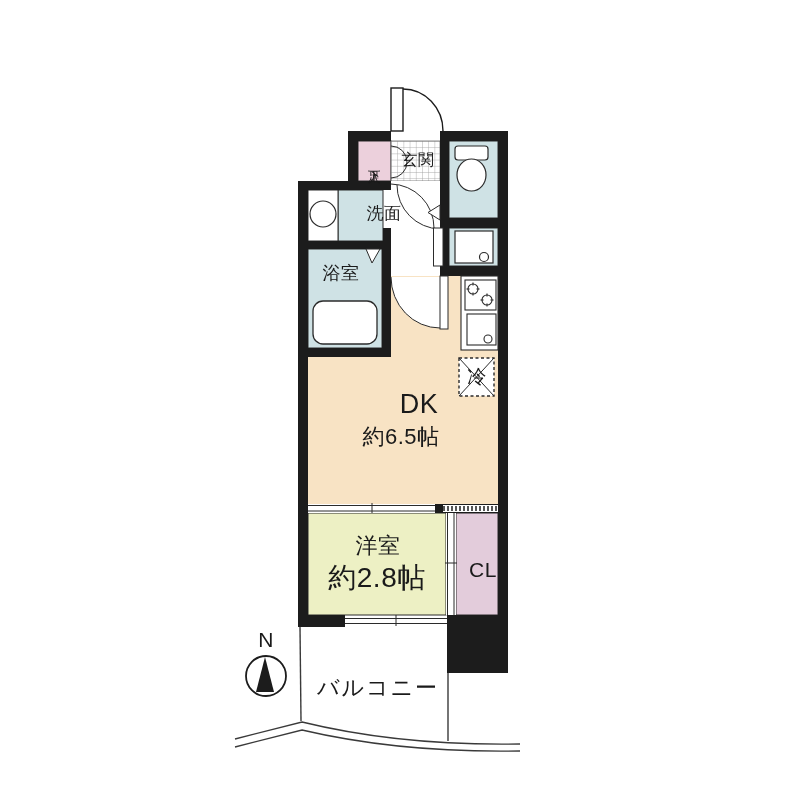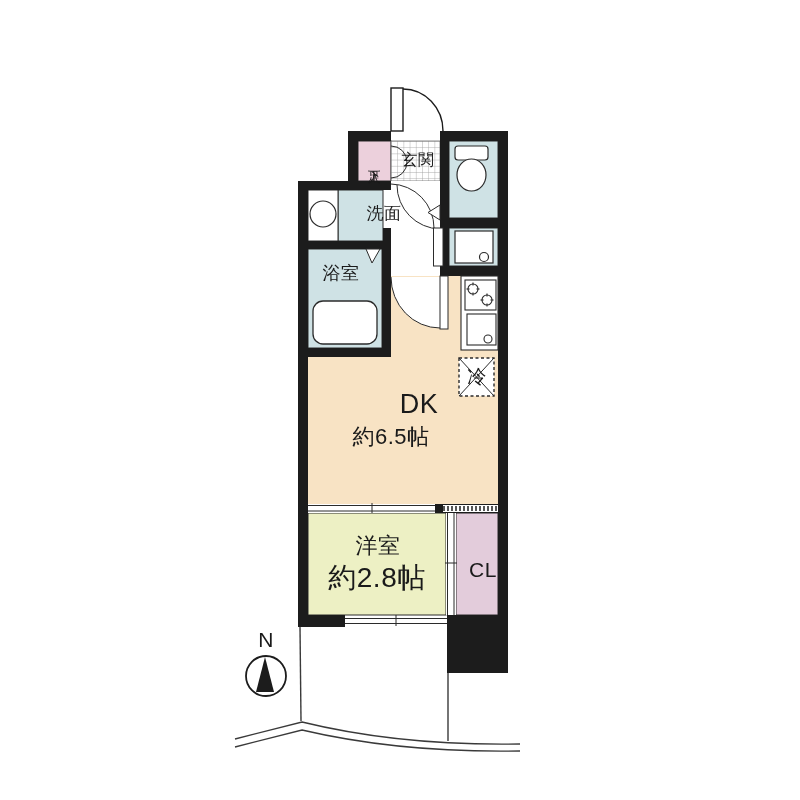--- a/index.html
+++ b/index.html
@@ -181,20 +181,21 @@
       <circle cx="266" cy="676" r="20" fill="none" stroke="#1c1c1c" stroke-width="1.8"></circle>
       <path d="M265,657 L256,692 L274,692 Z" fill="#1c1c1c"></path>
     </g>
   </svg>
 
   <div class="lbl lbl-vert" style="left:374px;top:161px;font-size:12.5px;">下足入</div>
   <div class="lbl" style="left:418px;top:160px;font-size:16px;">玄関</div>
   <div class="lbl" style="left:360px;top:214px;font-size:17px;margin-left:24px;">洗面</div>
   <div class="lbl" style="left:341px;top:273px;font-size:18px;">浴室</div>
   <div class="lbl" style="left:419px;top:404px;font-size:27px;">DK</div>
-  <div class="lbl" style="left:391px;top:437px;font-size:22px;">約6.5帖</div>
+  <div class="lbl" style="left:401px;top:437px;font-size:22px;">約6.5帖</div>
   <div class="lbl" style="left:378px;top:546px;font-size:22px;">洋室</div>
   <div class="lbl" style="left:377px;top:578px;font-size:28px;">約2.8帖</div>
   <div class="lbl" style="left:477px;top:570px;font-size:21px;margin-left:6px;">CL</div>
+  <div class="lbl" style="left:378px;top:688px;font-size:22px;letter-spacing:2px;">バルコニー</div>
   <div class="lbl" style="left:477px;top:377px;font-size:19px;">冷</div>
   <div class="lbl" style="left:266px;top:640px;font-size:21px;">N</div>
 
 </div>
 
 </body></html>

